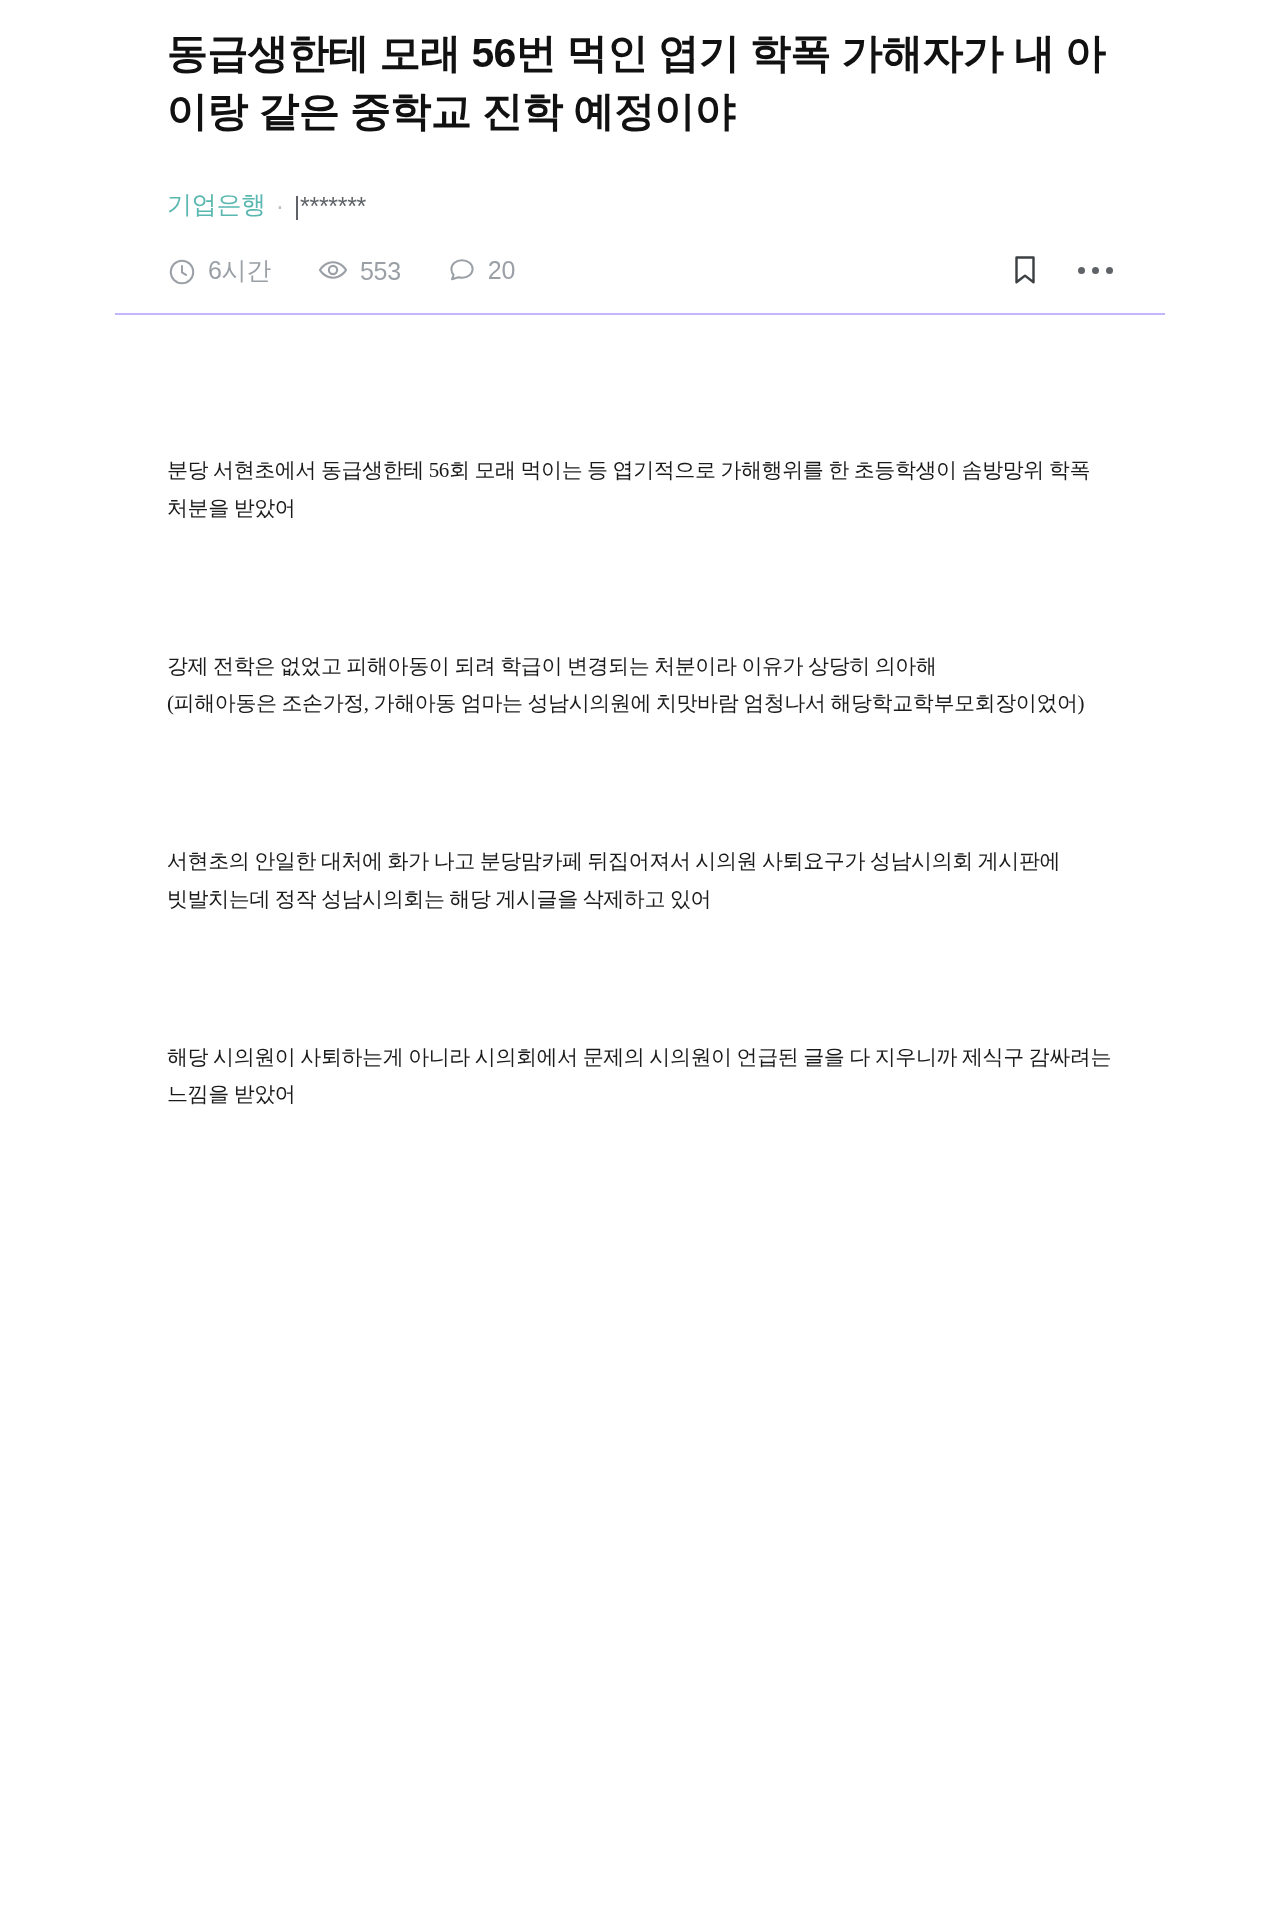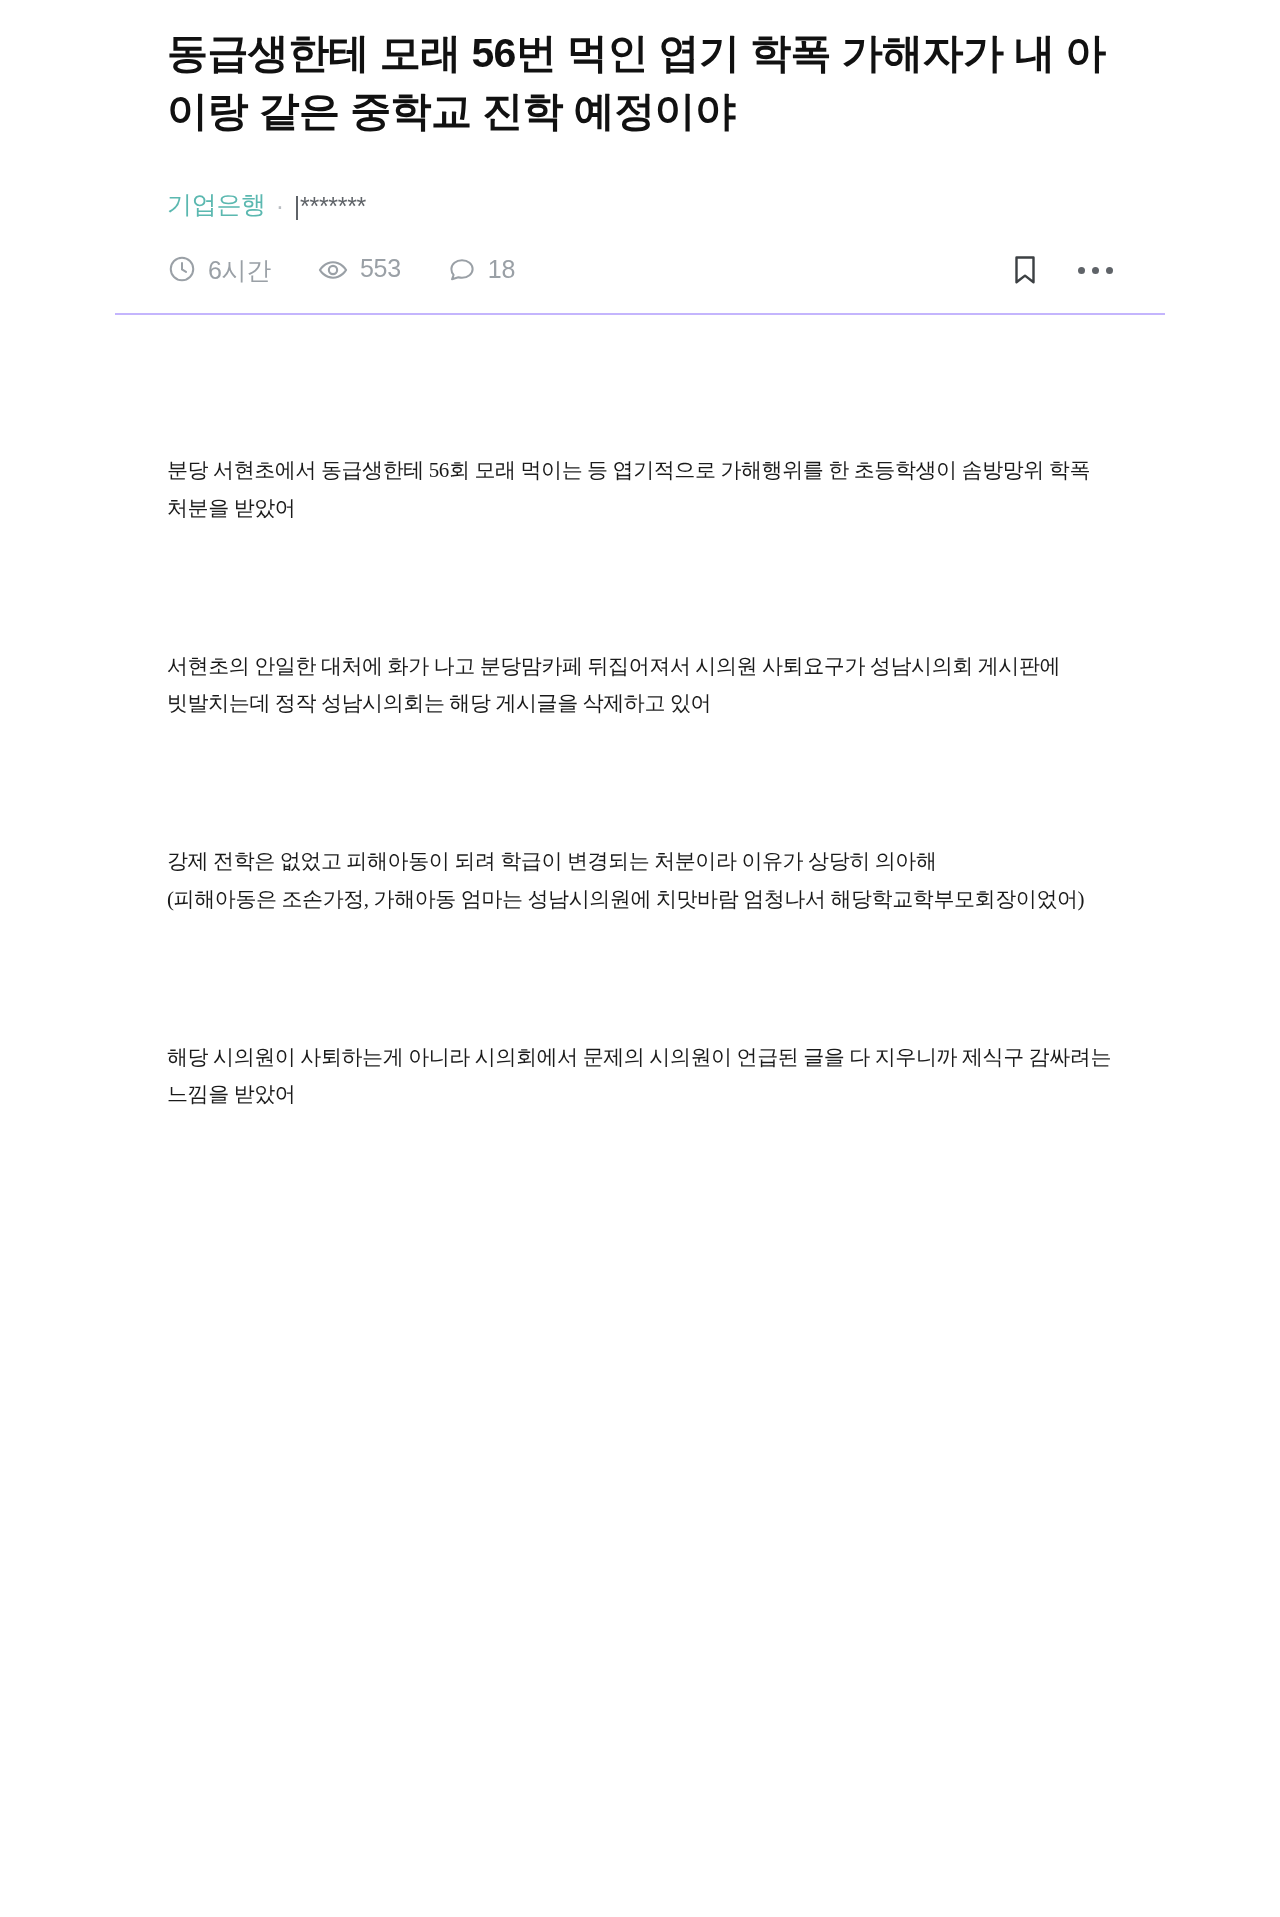--- a/index.html
+++ b/index.html
@@ -55,21 +55,21 @@
   }
   .meta-row {
     margin-top: 32px;
     display: flex;
     align-items: center;
     font-size: 25px;
     color: #9aa0a6;
   }
   .meta-item {
     display: flex;
-    align-items: flex-start;
+    align-items: flex-end;
     margin-right: 46px;
   }
   .meta-item .label {
     margin-left: 11px;
     color: #9aa0a6;
     letter-spacing: -0.3px;
   }
   .meta-spacer {
     flex: 1;
   }
@@ -143,21 +143,21 @@
         </span>
         <span class="label">553</span>
       </div>
 
       <div class="meta-item">
         <span>
           <svg width="30" height="30" viewBox="0 0 24 24" fill="none" stroke="#9aa0a6" stroke-width="1.6">
             <path d="M20.5 11.2c0 3.9-3.8 7-8.5 7-1 0-2-.14-2.9-.4L4 19.4l1.3-3.5C4.1 14.6 3.5 13 3.5 11.2c0-3.9 3.8-7 8.5-7s8.5 3.1 8.5 7Z" stroke-linejoin="round"></path>
           </svg>
         </span>
-        <span class="label">18</span>
+        <span class="label">20</span>
       </div>
 
       <div class="meta-spacer"></div>
 
       <div class="meta-action">
         <span>
           <svg width="30" height="34" viewBox="0 0 20 24" fill="none" stroke="#3c4043" stroke-width="1.7">
             <path d="M4 3.2h12v17.4l-6-4.6-6 4.6V3.2Z" stroke-linejoin="round"></path>
           </svg>
         </span>
@@ -169,19 +169,19 @@
             <span></span>
             <span></span>
         </span>
       </div>
 
     </div>
   </div>
 
   <div class="post-body">
     <p class="para">분당 서현초에서 동급생한테 56회 모래 먹이는 등 엽기적으로 가해행위를 한 초등학생이 솜방망위 학폭 처분을 받았어</p>
-    <p class="para">서현초의 안일한 대처에 화가 나고 분당맘카페 뒤집어져서 시의원 사퇴요구가 성남시의회 게시판에 빗발치는데 정작 성남시의회는 해당 게시글을 삭제하고 있어</p>
     <p class="para">강제 전학은 없었고 피해아동이 되려 학급이 변경되는 처분이라 이유가 상당히 의아해
 (피해아동은 조손가정, 가해아동 엄마는 성남시의원에 치맛바람 엄청나서 해당학교학부모회장이었어)</p>
+    <p class="para">서현초의 안일한 대처에 화가 나고 분당맘카페 뒤집어져서 시의원 사퇴요구가 성남시의회 게시판에 빗발치는데 정작 성남시의회는 해당 게시글을 삭제하고 있어</p>
     <p class="para">해당 시의원이 사퇴하는게 아니라 시의회에서 문제의 시의원이 언급된 글을 다 지우니까 제식구 감싸려는 느낌을 받았어</p>
   </div>
 
 </div>
 
 </body></html>

